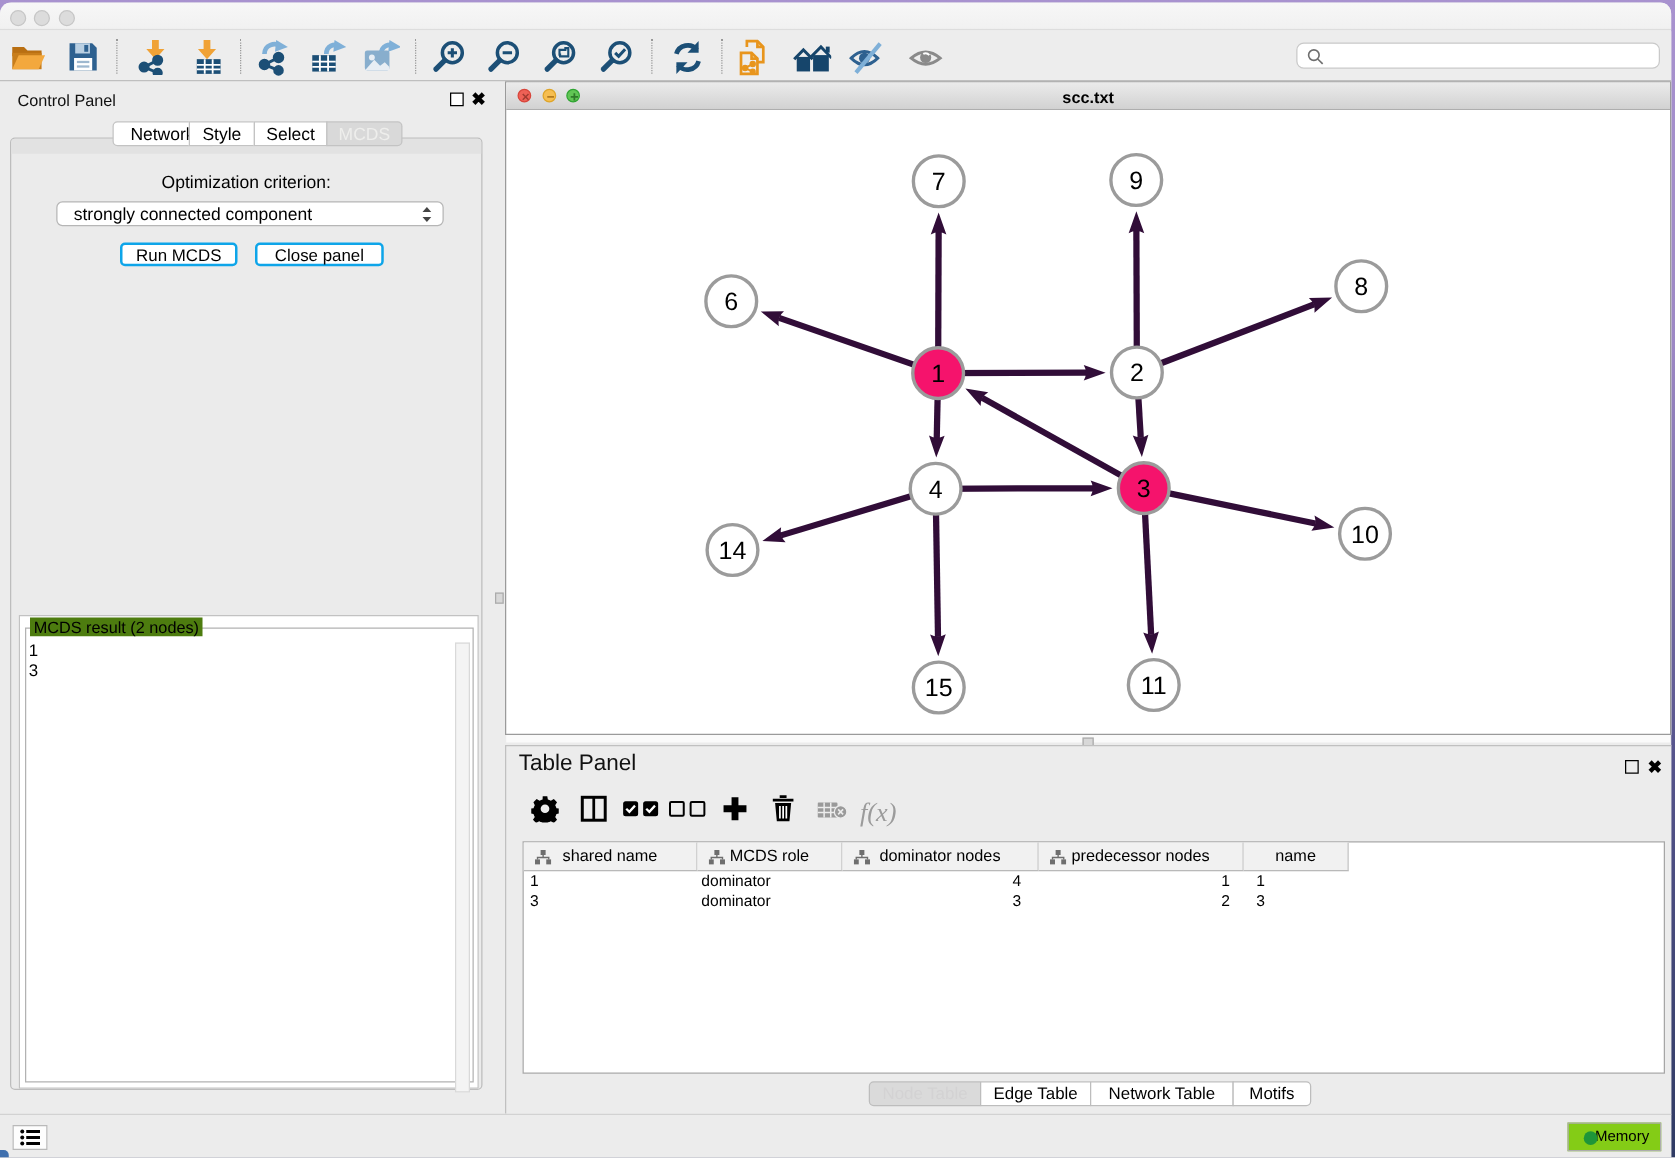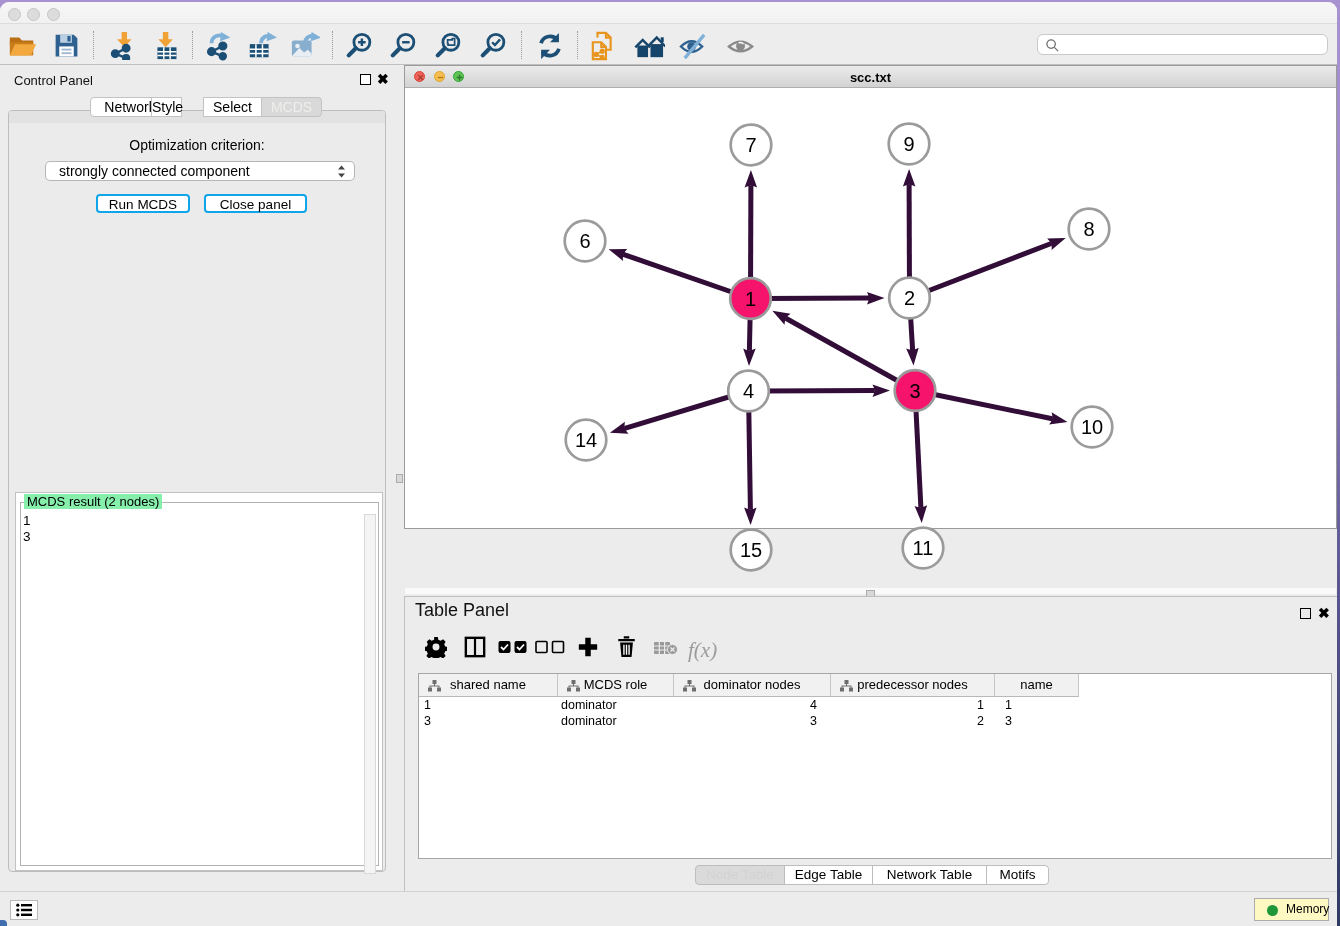--- a/index.html
+++ b/index.html
@@ -19,44 +19,44 @@
 #cp-float { left:360px; top:74px; width:11px; height:11px; border:1.5px solid #000; background:#fff; }
 #cp-close { left:377px; top:71px; font-size:14px; font-weight:bold; color:#000; }
 .tab { position:absolute; z-index:2; top:97px; height:20px; background:#fff; border:1px solid #c3c3c3; font-size:14px; color:#000; text-align:center; line-height:19px; }
 #cp-pane { left:8px; top:110px; width:378px; height:762px; border:1px solid #bdbdbd; border-radius:4px; background:#ebebeb; }
 #cp-pane-band { position:absolute; left:0; top:0; width:100%; height:12px; background:#e2e2e2; border-radius:3px 3px 0 0; }
 #opt-label { position:absolute; left:0; top:26px; width:100%; text-align:center; font-size:14px; color:#000; }
 #dropdown { position:absolute; left:36px; top:50px; width:310px; height:20px; background:#fff; border:1px solid #b6b6b6; border-radius:5px; font-size:14px; line-height:18px; padding-left:13px; color:#000; }
 .btn { position:absolute; top:83px; height:19px; background:#fff; border:2px solid #0ea5e9; border-radius:4px; font-size:13.5px; text-align:center; line-height:17px; color:#000; }
 #mcds-box { position:absolute; left:6px; top:381px; width:368px; height:379px; background:#fff; border:1px solid #c2c2c2; }
 #mcds-border { position:absolute; left:4px; top:9px; width:359px; height:364px; border:1px solid #b2b2b2; }
-#mcds-label { position:absolute; left:8px; top:1px; background:#86efac; padding:0 3px; font-size:13px; color:#000; }
+#mcds-label { position:absolute; left:8px; top:1px; background:#4d7c0f; padding:0 3px; font-size:13px; color:#000; }
 #mcds-scroll { position:absolute; right:2px; top:11px; width:12px; height:360px; background:#f4f4f4; border:1px solid #d9d9d9; }
 #mcds-text { position:absolute; left:7px; top:20px; font-size:13.5px; line-height:15.5px; color:#000; }
-#netwin { left:404px; top:65px; width:933px; height:464px; border:1px solid #9a9a9a; background:#fff; }
+#netwin { left:404px; top:65px; width:933px; height:523px; border:1px solid #9a9a9a; background:#fff; }
 #netwin-tb { position:absolute; left:0; top:0; width:100%; height:22px; background:linear-gradient(#ebebeb,#d2d2d2); border-bottom:1px solid #aeaeae; }
 #netwin-title { position:absolute; top:4px; left:0; width:100%; text-align:center; font-size:13px; font-weight:bold; color:#000; }
 .mac { position:absolute; top:5px; width:11px; height:11px; border-radius:50%; }
 .mac svg { position:absolute; left:0; top:0; }
 #vsplit-handle { left:396px; top:474px; width:7px; height:9px; background:#d8d8d8; border:1px solid #ababab; }
 #hsplit-handle { left:866px; top:590px; width:9px; height:7px; background:#d8d8d8; border:1px solid #ababab; }
 #tp { left:404px; top:596px; width:933px; height:295px; background:#ececec; border-left:1px solid #c0c0c0; border-top:1px solid #c0c0c0; }
 #tp-title { position:absolute; left:10px; top:3px; font-size:18px; color:#111; }
 #tp-float { position:absolute; left:895px; top:11px; width:11px; height:11px; border:1.5px solid #000; background:#ececec; }
 #tp-close { position:absolute; left:913px; top:8px; font-size:14px; font-weight:bold; color:#000; }
 .tpicon { position:absolute; top:39px; }
 #tp-table { position:absolute; left:13px; top:76px; width:914px; height:186px; background:#fff; border:1px solid #a6a6a6; }
 .th { position:absolute; top:0; height:23px; background:#f1f1f1; border-right:1px solid #c6c6c6; border-bottom:1px solid #b9b9b9; font-size:13px; color:#000; }
 .th span { display:block; text-align:center; line-height:22px; }
 .sorticon { position:absolute; left:9px; top:6px; }
 .td { position:absolute; font-size:12.5px; color:#000; height:13px; line-height:13px; }
 .btab { position:absolute; top:268px; height:20px; border:1px solid #bdbdbd; background:#fff; font-size:13.5px; color:#000; text-align:center; line-height:18px; }
 #statusbar { left:0; top:891px; width:1337px; height:35px; background:#ececec; border-top:1px solid #d2d2d2; }
 #listbtn { position:absolute; left:10px; top:8px; width:28px; height:20px; background:#fdfdfd; border:1px solid #b9b9b9; }
-#membtn { position:absolute; left:1254px; top:6px; width:75px; height:23px; background:#fef9c3; border:1px solid #adadad; font-size:12px; line-height:21px; text-align:left; padding-left:31px; color:#000; }
+#membtn { position:absolute; left:1254px; top:6px; width:75px; height:23px; background:#84cc16; border:1px solid #adadad; font-size:12px; line-height:21px; text-align:left; padding-left:21px; color:#000; }
 #memdot { position:absolute; left:12px; top:6px; width:11px; height:11px; border-radius:50%; background:#1e9639; }
 </style>
 </head>
 <body>
 <div id="backdrop" class="abs"></div>
 <div id="win" class="abs"></div>
 <div id="titlebar" class="abs">
   <div class="tl" style="left:8px"></div>
   <div class="tl" style="left:27px"></div>
   <div class="tl" style="left:47px"></div>
@@ -190,21 +190,21 @@
       <svg width="15" height="15" viewBox="0 0 16 16" style="position:absolute;left:7px;top:3px">
         <circle cx="6.5" cy="6.5" r="4.5" stroke="#6f6f6f" stroke-width="1.4" fill="none"></circle>
         <path d="M10 10 L14 14" stroke="#6f6f6f" stroke-width="1.4"></path>
       </svg>
     </div>
 </div>
 <div id="cp-title" class="abs">Control Panel</div>
 <div id="cp-float" class="abs"></div>
 <div id="cp-close" class="abs">✖</div>
 <div class="tab" style="left:90px; width:80px; border-radius:4px 0 0 4px;">Network</div>
-<div class="tab" style="left:151px; width:31px;">Style</div>
+<div class="tab" style="left:151px; width:53px;">Style</div>
 <div class="tab" style="left:203px; width:59px;">Select</div>
 <div class="tab" style="left:261px; width:61px; border-radius:0 4px 4px 0; background:#d9d9d9; color:#eeeeec;">MCDS</div>
 <div id="cp-pane" class="abs">
   <div id="cp-pane-band"></div>
   <div id="opt-label">Optimization criterion:</div>
   <div id="dropdown">strongly connected component
     <svg width="9" height="13" viewBox="0 0 9 13" style="position:absolute;right:8px;top:3px">
         <path d="M4.5 0.5 L8 4.5 H1 Z" fill="#444"></path>
         <path d="M4.5 12.5 L8 8.5 H1 Z" fill="#444"></path>
       </svg>

